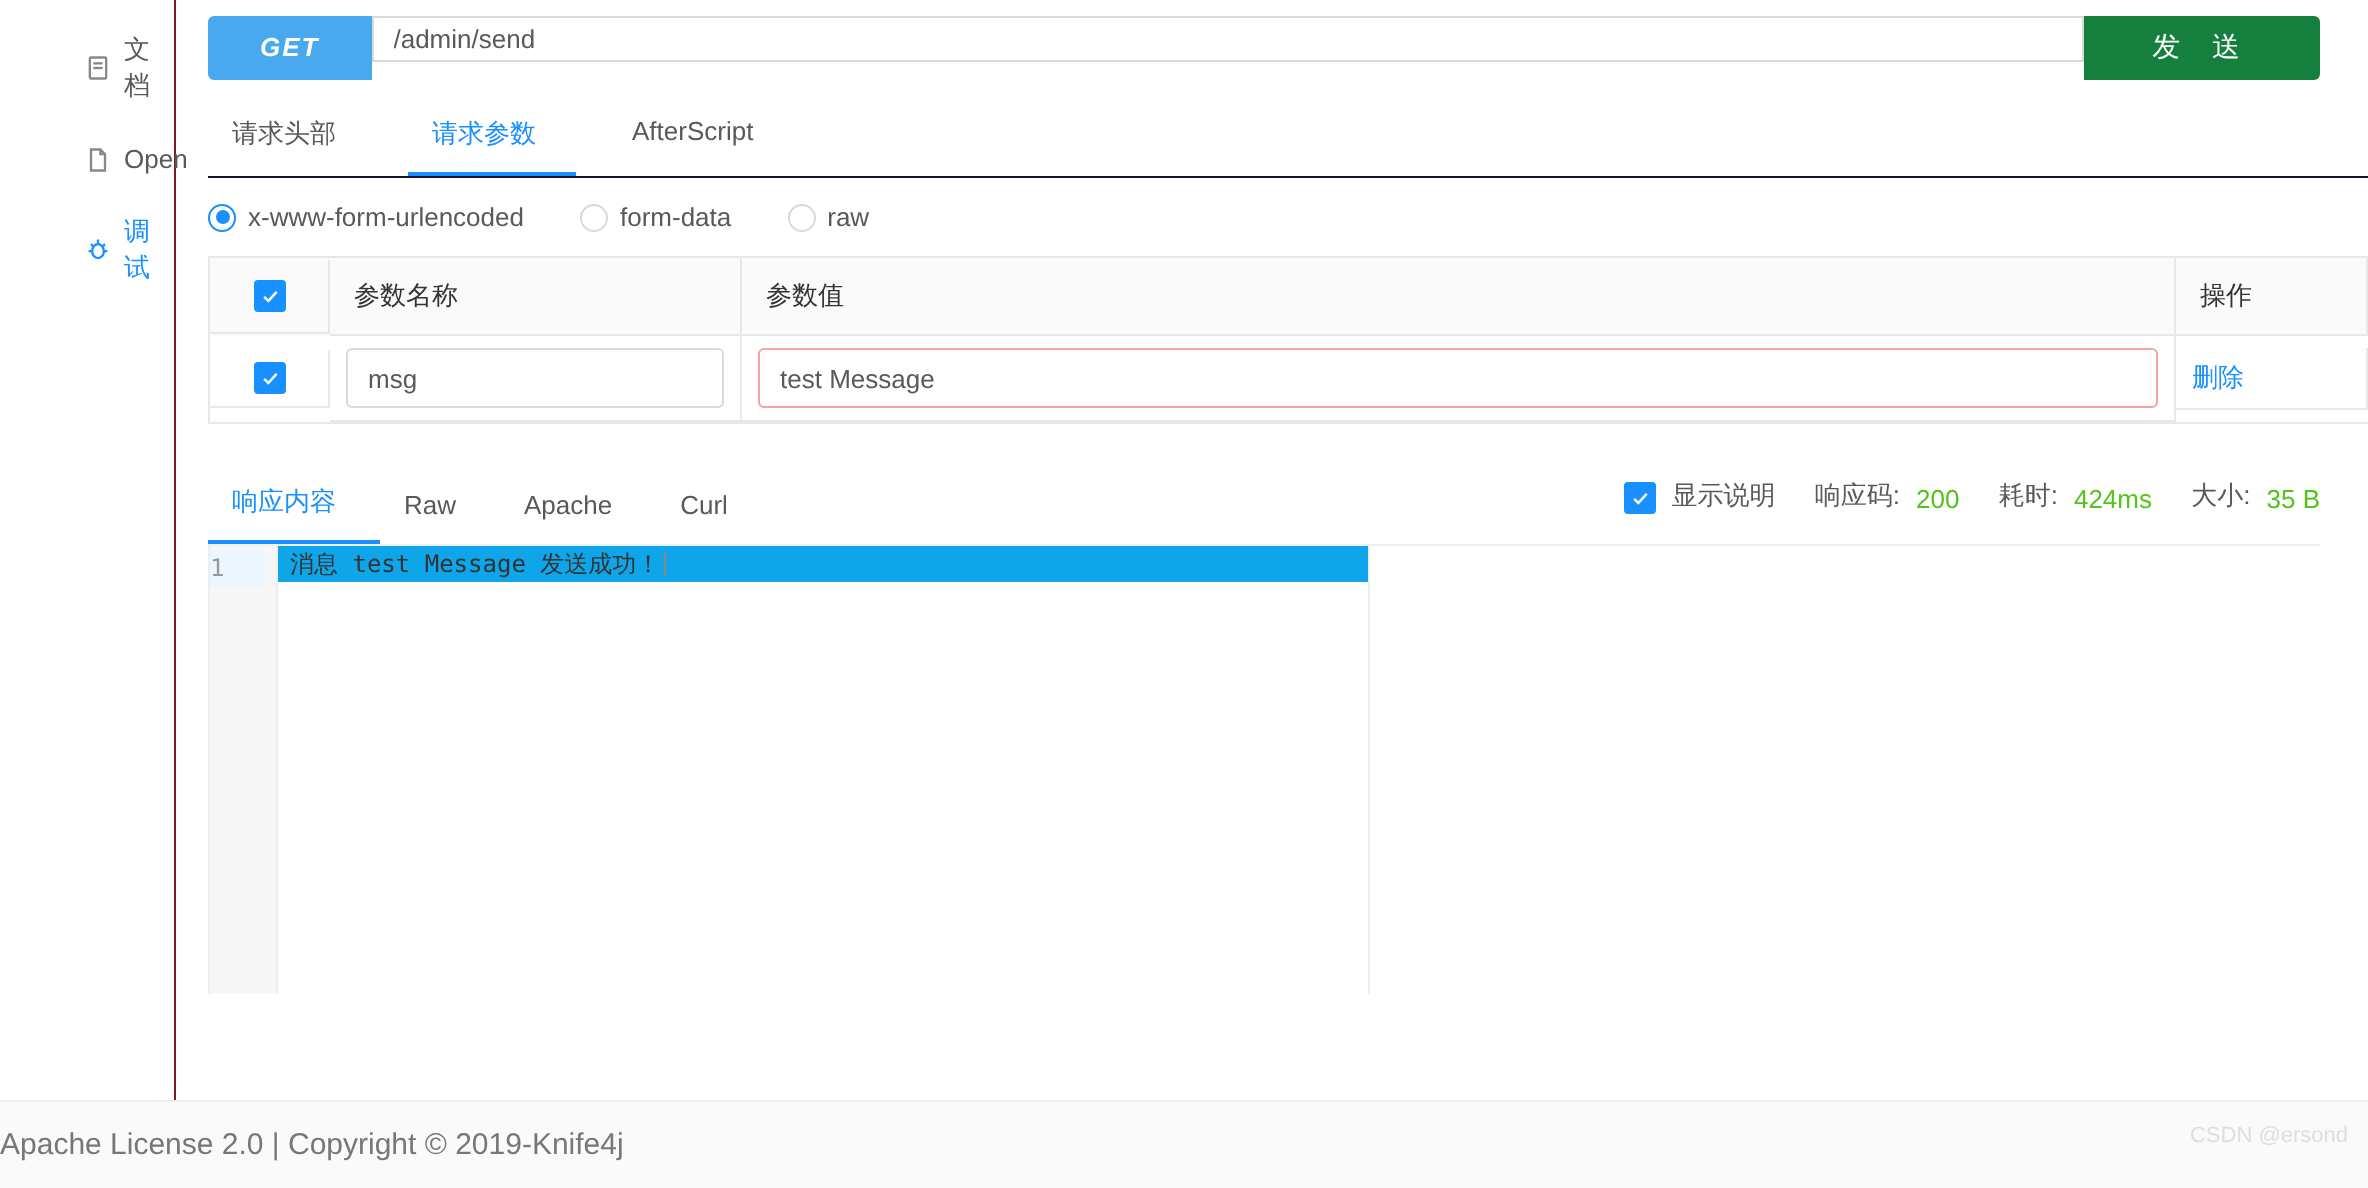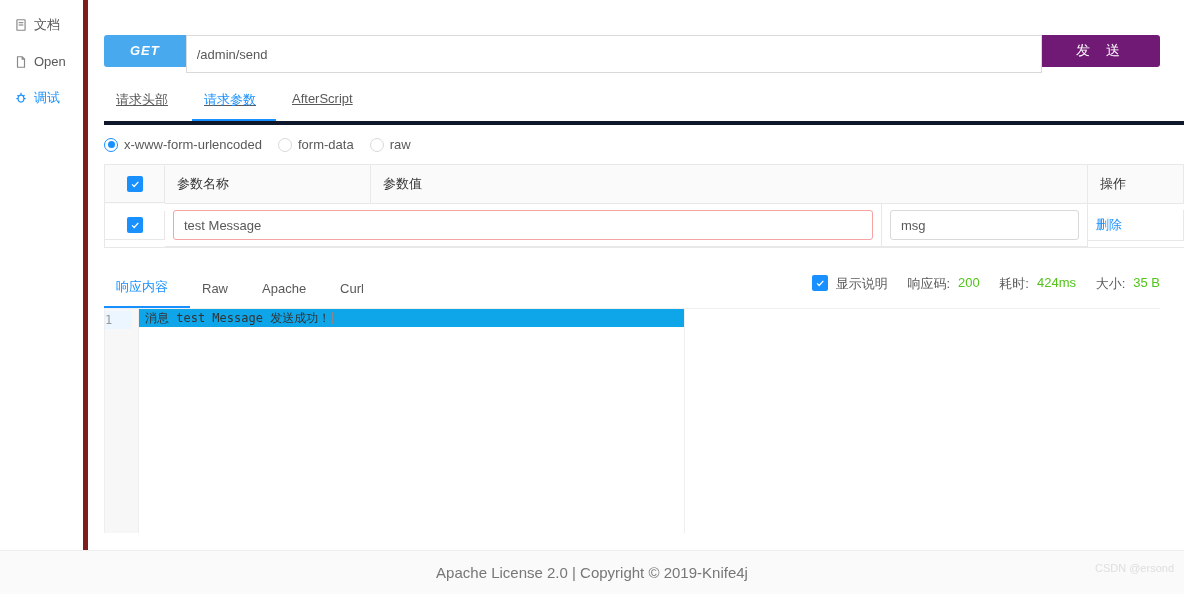--- a/index.html
+++ b/index.html
@@ -1,35 +1,35 @@
 <!DOCTYPE html>
 <html><head>
 <meta charset="utf-8">
 <style>
 * { box-sizing: border-box; margin: 0; padding: 0; }
 body { font-family: -apple-system, BlinkMacSystemFont, "Segoe UI", "PingFang SC", "Microsoft YaHei", sans-serif; font-size: 13px; color: #595959; background: #fff; width: 1184px; height: 594px; overflow: hidden; position: relative; }
 
 .layout { display: flex; height: 100%; }
-.sidebar { width: 88px; border-right: 5px solid #7f1d1d; padding-top: 6px; }
+.sidebar { width: 88px; border-right: 1px solid #7f1d1d; padding-top: 6px; padding-left: 28px; }
 .side-item { display: flex; align-items: center; gap: 6px; padding: 10px 14px; color: #595959; cursor: pointer; font-size: 13px; }
 .side-item.active { color: #1890ff; }
 .side-item .icon { width: 14px; height: 14px; display: inline-flex; align-items: center; justify-content: center; }
 
-.main { flex: 1; padding: 8px 0 0 0; overflow: hidden; margin-top: 27px; }
+.main { flex: 1; padding: 8px 0 0 0; overflow: hidden; }
 
 .reqbar { display: flex; gap: 0; margin: 0 24px 8px 16px; }
 .method { background: #49a9ee; color: #fff; font-weight: bold; font-style: italic; padding: 0 26px; height: 32px; line-height: 32px; border-radius: 3px 0 0 3px; letter-spacing: 1px; font-size: 13px; }
-.url { flex: 1; border: 1px solid #d9d9d9; height: 38px; padding: 0 10px; font-size: 13px; color: #595959; outline: none; }
-.send { background: #701a75; color: #fff; border: none; height: 32px; padding: 0 34px; border-radius: 0 3px 3px 0; font-size: 14px; letter-spacing: 6px; cursor: pointer; }
-
-.reqtabs { display: flex; gap: 4px; margin: 0 0 0 16px; border-bottom: 4px solid #0f172a; text-decoration: underline; }
+.url { flex: 1; border: 1px solid #d9d9d9; height: 23px; padding: 0 10px; font-size: 13px; color: #595959; outline: none; }
+.send { background: #15803d; color: #fff; border: none; height: 32px; padding: 0 34px; border-radius: 0 3px 3px 0; font-size: 14px; letter-spacing: 6px; cursor: pointer; }
+
+.reqtabs { display: flex; gap: 16px; margin: 0 0 0 16px; border-bottom: 1px solid #0f172a; }
 .reqtab { padding: 10px 20px 10px 12px; color: #595959; cursor: pointer; font-size: 13px; }
 .reqtab.active { color: #1890ff; border-bottom: 2px solid #1890ff; }
 
-.encrow { display: flex; align-items: center; gap: 16px; padding: 12px 0 12px 16px; }
+.encrow { display: flex; align-items: center; gap: 28px; padding: 12px 0 12px 16px; }
 .radio { width: 14px; height: 14px; border: 1px solid #d9d9d9; border-radius: 50%; display: inline-flex; align-items: center; justify-content: center; }
 .radio.on { border-color: #1890ff; }
 .radio.on::after { content: ""; width: 7px; height: 7px; background: #1890ff; border-radius: 50%; }
 .enclabel { display: flex; align-items: center; gap: 6px; cursor: pointer; color: #595959; }
 
 .ptable { margin: 0 0 0 16px; border: 1px solid #e8e8e8; border-right: none; }
 .phead, .prow { display: flex; align-items: center; }
 .phead { background: #fafafa; }
 .pcell { border-right: 1px solid #e8e8e8; border-bottom: 1px solid #e8e8e8; padding: 10px 12px; }
 .phead .pcell { background: #fafafa; color: #333; font-size: 13px; }
@@ -41,33 +41,33 @@
 .chk svg { width: 10px; height: 10px; }
 .pinput { width: 100%; border: 1px solid #d9d9d9; border-radius: 3px; height: 30px; padding: 0 10px; font-size: 13px; color: #595959; outline: none; }
 .pinput.red { border-color: #f5a3a3; }
 .prow .pcell { padding: 6px 8px; }
 .oplink { color: #1890ff; cursor: pointer; }
 
 .resptabs { display: flex; align-items: center; margin: 20px 24px 0 16px; border-bottom: 1px solid #f0f0f0; }
 .rtab { padding: 10px 22px 10px 12px; color: #595959; cursor: pointer; }
 .rtab.active { color: #1890ff; border-bottom: 2px solid #1890ff; }
 .rspacer { flex: 1; }
-.rmeta { display: flex; align-items: flex-start; gap: 8px; font-size: 13px; padding-bottom: 8px; }
+.rmeta { display: flex; align-items: flex-end; gap: 8px; font-size: 13px; padding-bottom: 8px; }
 .rmeta .green { color: #52c41a; }
 .rmeta .lab { color: #595959; }
 
 .editor { display: flex; margin: 0 0 0 16px; height: 224px; border-left: 1px solid #eee; }
 .gutter { width: 34px; background: #f7f7f7; color: #999; text-align: right; padding: 2px 6px 0 0; font-family: Consolas, Monaco, monospace; font-size: 12px; border-right: 1px solid #eee; }
 .codeline { background: #ecf6ff; height: 18px; display:flex; align-items:center;}
 .code { flex: 1; font-family: Consolas, Monaco, "SimSun", monospace; font-size: 12px; color: #333; }
 .code .line1 { background: #0ea5e9; padding: 1px 6px; height: 18px; display:flex; align-items:center; }
 .cursor { border-left: 1px solid #888; height: 12px; display:inline-block; margin-left:2px;}
 .rightpane { width:500px; border-left:1px solid #eee; }
 
-.footer { position: absolute; bottom: 0; left: 0; right: 0; height: 44px; background: #fafafa; border-top: 1px solid #eee; display: flex; align-items: center; justify-content: center; color: #777; font-size: 15px; }
+.footer { position: absolute; bottom: 0; left: 0; right: 0; height: 44px; background: #fafafa; border-top: 1px solid #eee; display: flex; align-items: center; color: #777; font-size: 15px; }
 .footer .copy { display:inline-flex; align-items:center; gap:2px;}
 .watermark { position:absolute; right:10px; bottom:20px; color:#ccc; font-size:11px; opacity:.6;text-align:right;}
 </style>
 </head>
 <body>
 
 <div class="layout">
   <div class="sidebar">
     <div class="side-item">
       <span class="icon">
@@ -145,22 +145,22 @@
         <div class="pcell c-op">操作</div>
       </div>
       <div class="prow">
         <div class="pcell c-chk">
           <span class="chk">
               <svg viewBox="0 0 24 24" fill="none" stroke="#fff" stroke-width="3">
                 <polyline points="5 13 10 18 20 7"></polyline>
               </svg>
             </span>
         </div>
+        <div class="pcell c-name"><input class="pinput" value="msg" style=""></div>
         <div class="pcell c-val"><input class="pinput red" value="test Message" style=""></div>
-        <div class="pcell c-name"><input class="pinput" value="msg" style=""></div>
         <div class="pcell c-op"><span class="oplink">删除</span></div>
       </div>
     </div>
 
     <div class="resptabs">
       <div class="rtab active">响应内容</div>
       <div class="rtab">Raw</div>
       <div class="rtab">Apache</div>
       <div class="rtab">Curl</div>
       <div class="rspacer"></div>

